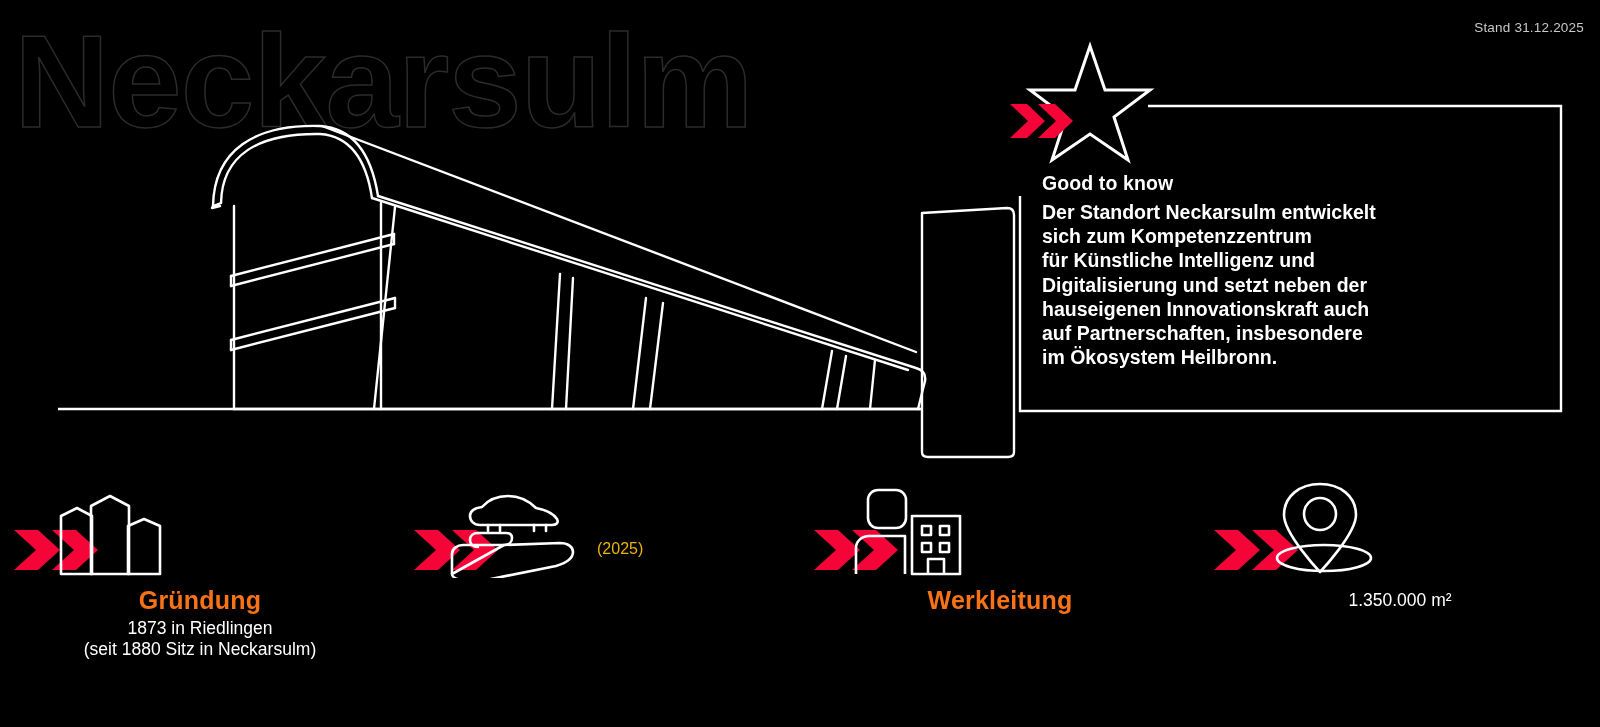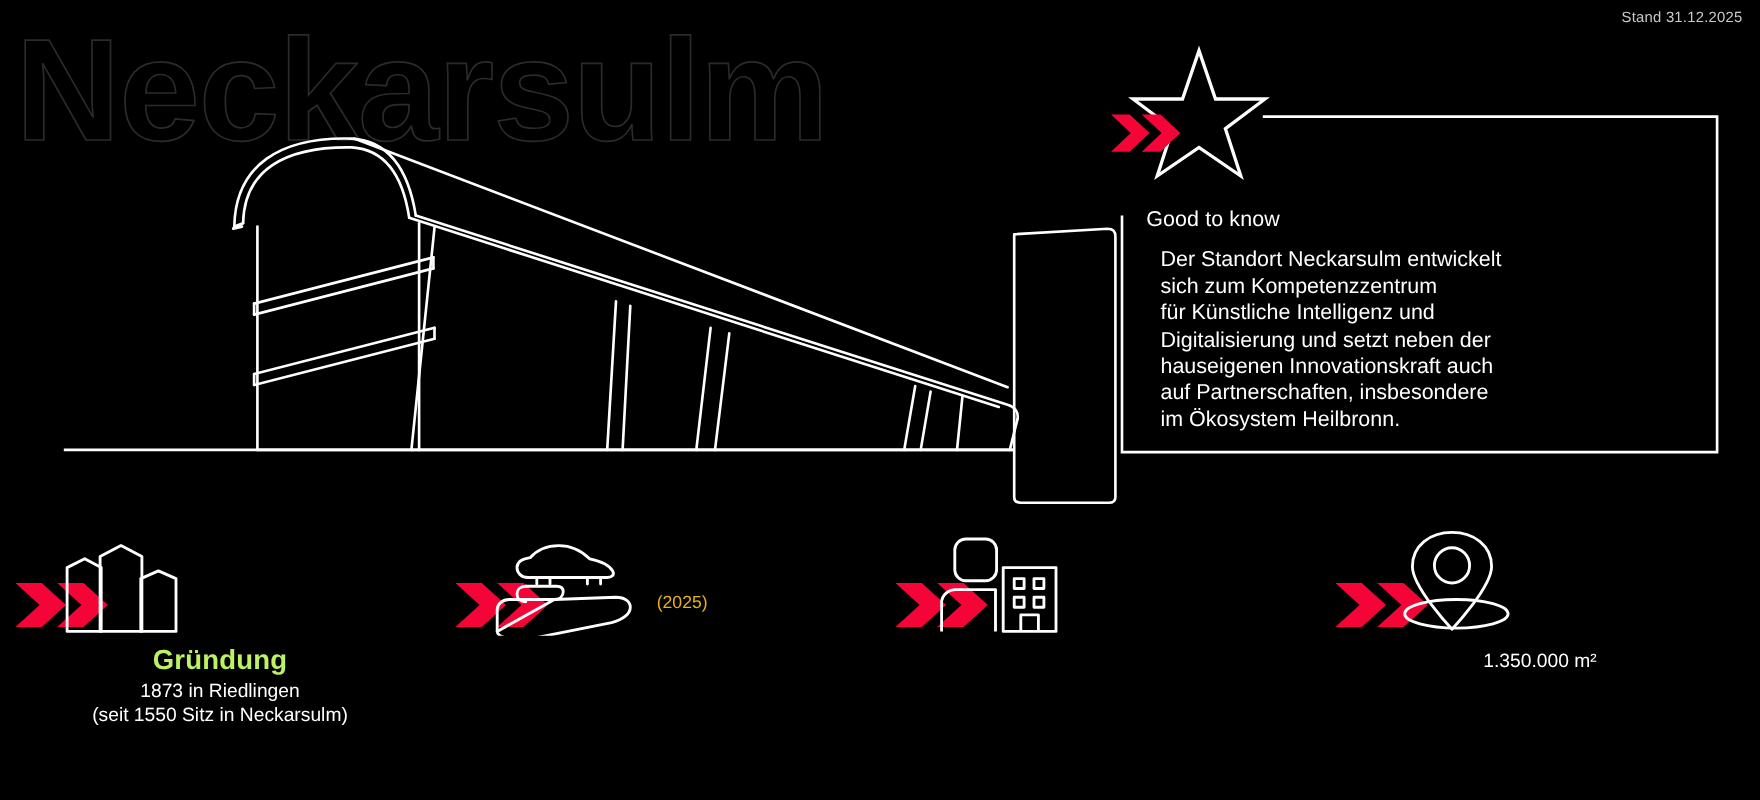--- a/index.html
+++ b/index.html
@@ -20,21 +20,21 @@
     position: absolute;
     inset: 0;
     width: 1600px;
     height: 727px;
     background: #000000;
   }
 
   
   .stand-date {
     position: absolute;
-    top: 8px;
+    top: 20px;
     right: 16px;
     font-size: 13.5px;
     letter-spacing: .2px;
     color: #c8c8c8;
     white-space: nowrap;
   }
 
   
   .watermark {
     position: absolute;
@@ -62,31 +62,32 @@
 
   
   .gtk {
     position: absolute;
     left: 1042px;
     top: 172px;
     width: 445px;
   }
   .gtk-title {
     font-size: 19.5px;
-    font-weight: 400;
+    font-weight: 700;
     letter-spacing: .1px;
-    margin: 16px 0 5px 0;
+    margin: 0 0 5px 0;
     color: #ffffff;
   }
   .gtk-body {
     font-size: 19.5px;
     line-height: 24.2px;
-    margin: 13px;
+    margin: 0;
     color: #ffffff;
     white-space: pre-line;
+    font-weight: bold;
   }
 
   
   .stats {
     position: absolute;
     left: 0;
     top: 478px;
     width: 1600px;
     height: 249px;
     display: flex;
@@ -123,21 +124,21 @@
     top: 108px;
     left: 0;
     width: 100%;
     text-align: center;
   }
   .stat-label {
     font-size: 25px;
     font-weight: 700;
     letter-spacing: .2px;
     line-height: 1.12;
-    color: #bef264;
+    color: #f97316;
     white-space: nowrap;
   }
   .stat-value {
     font-size: 17.5px;
     line-height: 21px;
     color: #ffffff;
     margin-top: 4px;
     white-space: pre-line;
   }
 </style>
@@ -232,21 +233,21 @@
         </svg>
         <svg class="glyph" style="left:42px;top:8px;" width="140" height="90" viewBox="0 0 140 90" fill="none" stroke="#ffffff" stroke-width="2.6" stroke-linejoin="round">
           <path d="M49,20 L68,10 L87,20 L87,88 L49,88 Z"></path>
           <path d="M19,30 L35,22 L50,30 L50,88 L19,88 Z"></path>
           <path d="M86,40 L102,33 L118,40 L118,88 L86,88 Z"></path>
         </svg>
       </div>
       <div class="stat-text">
         <div class="stat-label">Gründung</div>
         <div class="stat-value">1873 in Riedlingen
-(seit 1550 Sitz in Neckarsulm)</div>
+(seit 1880 Sitz in Neckarsulm)</div>
       </div>
     </div>
 
     <div class="stat">
       <div class="stat-icon-wrap">
         <svg class="chev" width="90" height="40" viewBox="0 0 90 40">
           <polygon points="0,0 24,0 46,20 24,40 0,40 22,20" fill="#F50537"></polygon>
           <polygon points="38,0 62,0 84,20 62,40 38,40 60,20" fill="#F50537"></polygon>
         </svg>
         <svg class="glyph" style="left:42px;top:14px;" width="160" height="86" viewBox="0 0 160 86" fill="none" stroke="#ffffff" stroke-width="2.6" stroke-linejoin="round" stroke-linecap="round">
@@ -276,20 +277,21 @@
           <path d="M6,88 L6,62 C6,55 12,50 19,50 L55,50 L55,88"></path>
           <path d="M62,30 L110,30 L110,88 L62,88 Z"></path>
           <rect x="72" y="40" width="9" height="9"></rect>
           <rect x="90" y="40" width="9" height="9"></rect>
           <rect x="72" y="57" width="9" height="9"></rect>
           <rect x="90" y="57" width="9" height="9"></rect>
           <path d="M78,88 L78,73 L94,73 L94,88"></path>
         </svg>
       </div>
       <div class="stat-text">
+        <div class="stat-label">Werkleitung</div>
       </div>
     </div>
 
 
     <div class="stat">
       <div class="stat-icon-wrap">
         <svg class="chev" width="90" height="40" viewBox="0 0 90 40">
           <polygon points="0,0 24,0 46,20 24,40 0,40 22,20" fill="#F50537"></polygon>
           <polygon points="38,0 62,0 84,20 62,40 38,40 60,20" fill="#F50537"></polygon>
         </svg>

